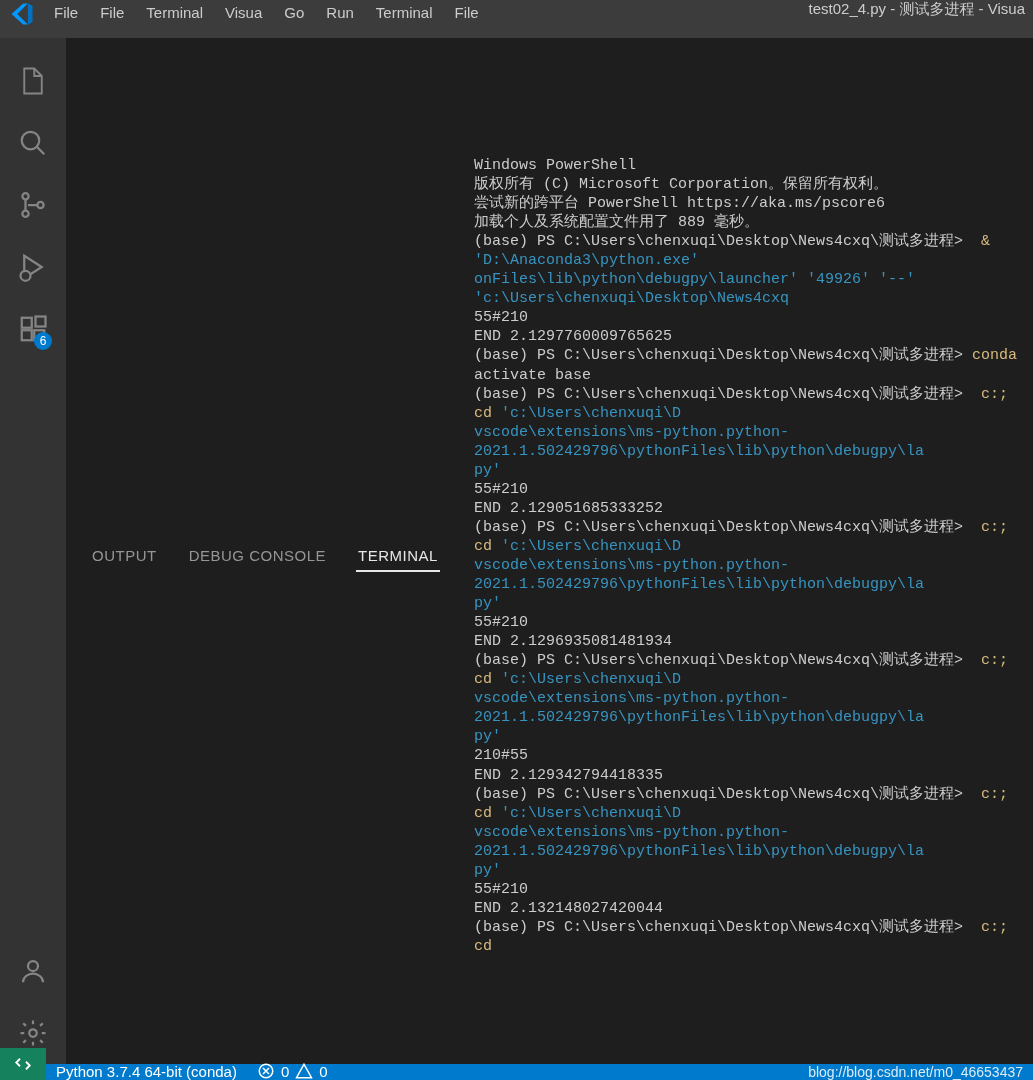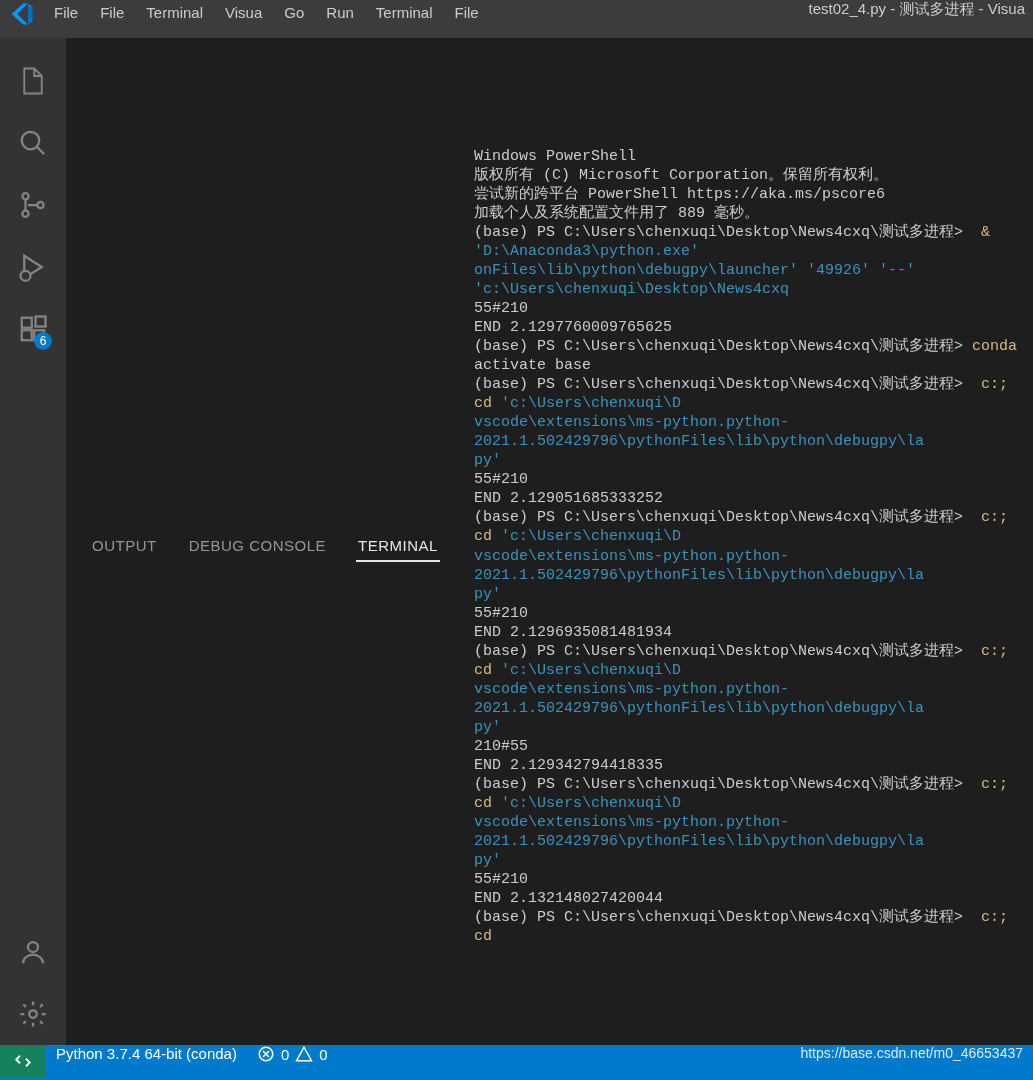--- a/index.html
+++ b/index.html
@@ -16,21 +16,21 @@
   .activitybar .spacer { flex:1; }
   .activitybar .badge { position:absolute; bottom:10px; right:14px; background:#007acc; color:#fff; border-radius:10px; font-size:12px; min-width:18px; height:18px; display:flex; align-items:center; justify-content:center; padding:0 4px; }
   .panel { flex:1; display:flex; flex-direction:row; background:#1e1e1e; min-width:0;align-items:center; }
   .panel-tabs { display:flex; gap: 28px; padding: 10px 24px 0; font-size:15px; letter-spacing:0.5px; }
   .panel-tabs .tab { color:#969696; padding: 6px 2px; text-transform: uppercase; }
   .panel-tabs .tab.active { color:#e7e7e7; border-bottom:2px solid #e7e7e7; }
   .terminal { flex:1; padding: 18px 16px 8px 10px; font-family: "Consolas","Courier New",monospace; font-size: 15px; line-height: 1.27; color:#cccccc; white-space: pre-wrap; overflow: hidden; }
   .tl { display: inline; }
   .c-cyan { color:#3794c0;margin-top:16px; }
   .c-yellow { color:#d7ba7d; }
-  .statusbar { height: 35px; background:#007acc; color:#ffffff; display:flex; align-items:flex-start; font-size:15px; }
+  .statusbar { height: 16px; background:#007acc; color:#ffffff; display:flex; align-items:flex-end; font-size:15px; }
   .statusbar .remote { background:#16825d; width:46px; height:32px; display:flex; align-items:center; justify-content:center; }
   .statusbar .sitem { padding: 0 10px; display:flex; align-items:center; gap:6px; }
   .statusbar .spacer { flex:1; }
   .statusbar svg { width:18px; height:18px; }
 </style>
 </head>
 <body>
 
 <div class="titlebar">
   <div class="logo">
@@ -126,14 +126,14 @@
         <circle cx="12" cy="12" r="9"></circle>
         <path d="M8 8l8 8M16 8l-8 8"></path>
       </svg>
     <span>0</span>
     <svg viewBox="0 0 24 24" stroke="#fff" fill="none" stroke-width="2">
         <path d="M12 3l10 18H2L12 3z"></path>
       </svg>
     <span>0</span>
   </div>
   <div class="spacer"></div>
-  <div class="sitem" style="opacity:.85;font-size:14px;">https://base.csdn.net/m0_46653437</div>
+  <div class="sitem" style="opacity:.85;font-size:14px;">blog://blog.csdn.net/m0_46653437</div>
 </div>
 
 </body></html>

